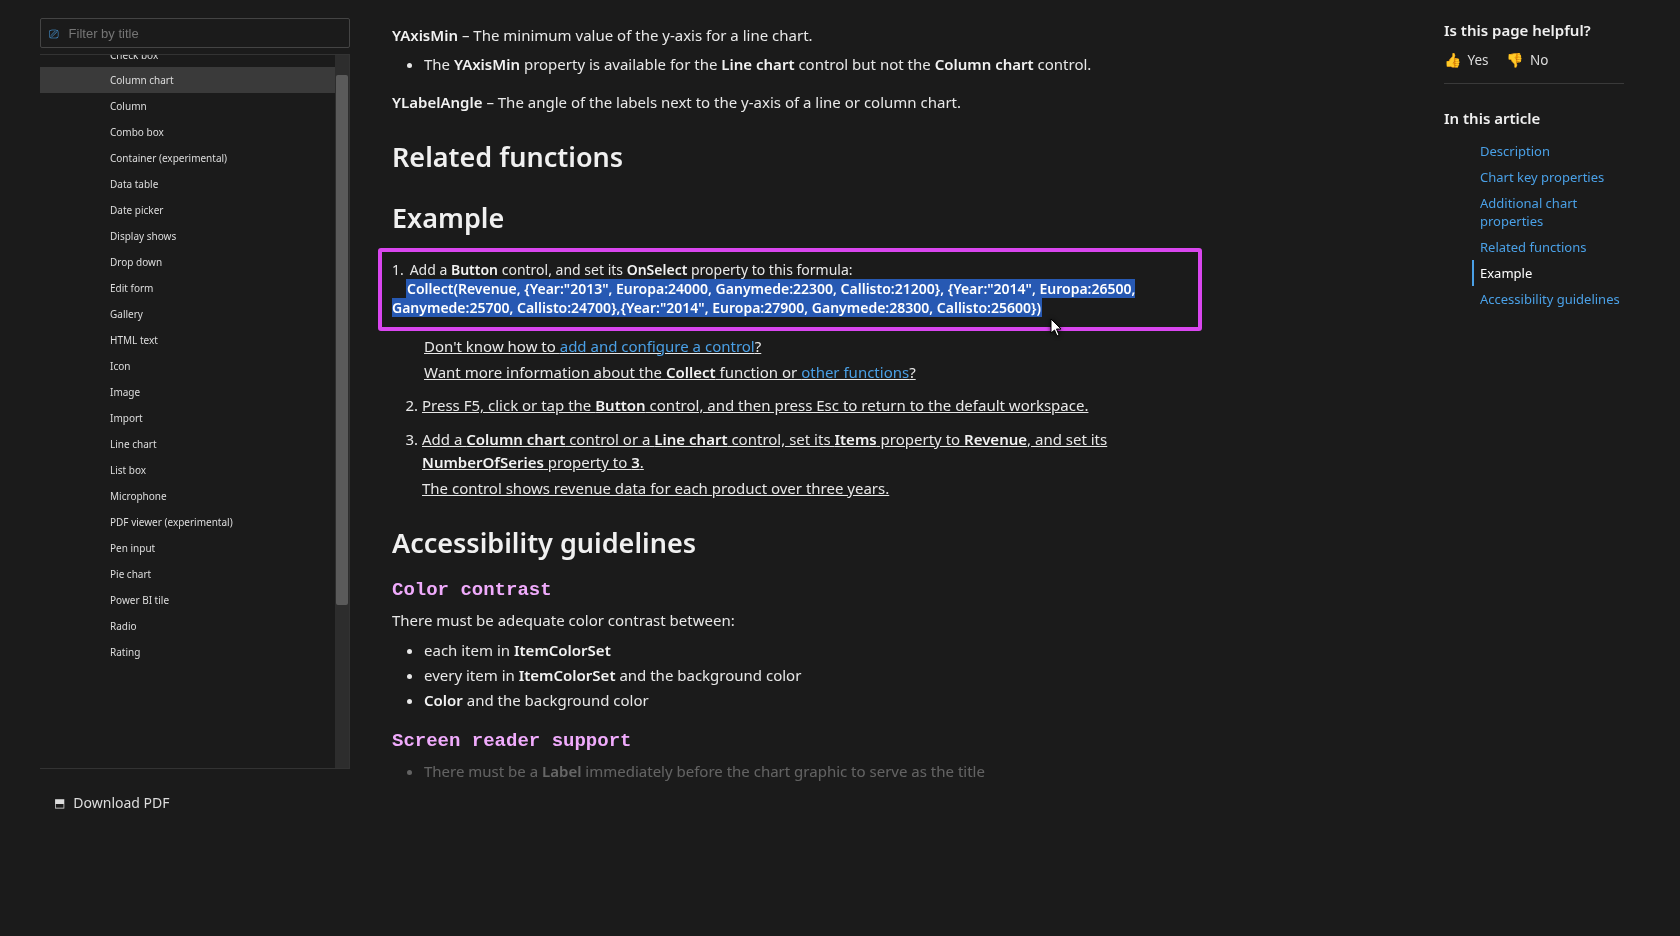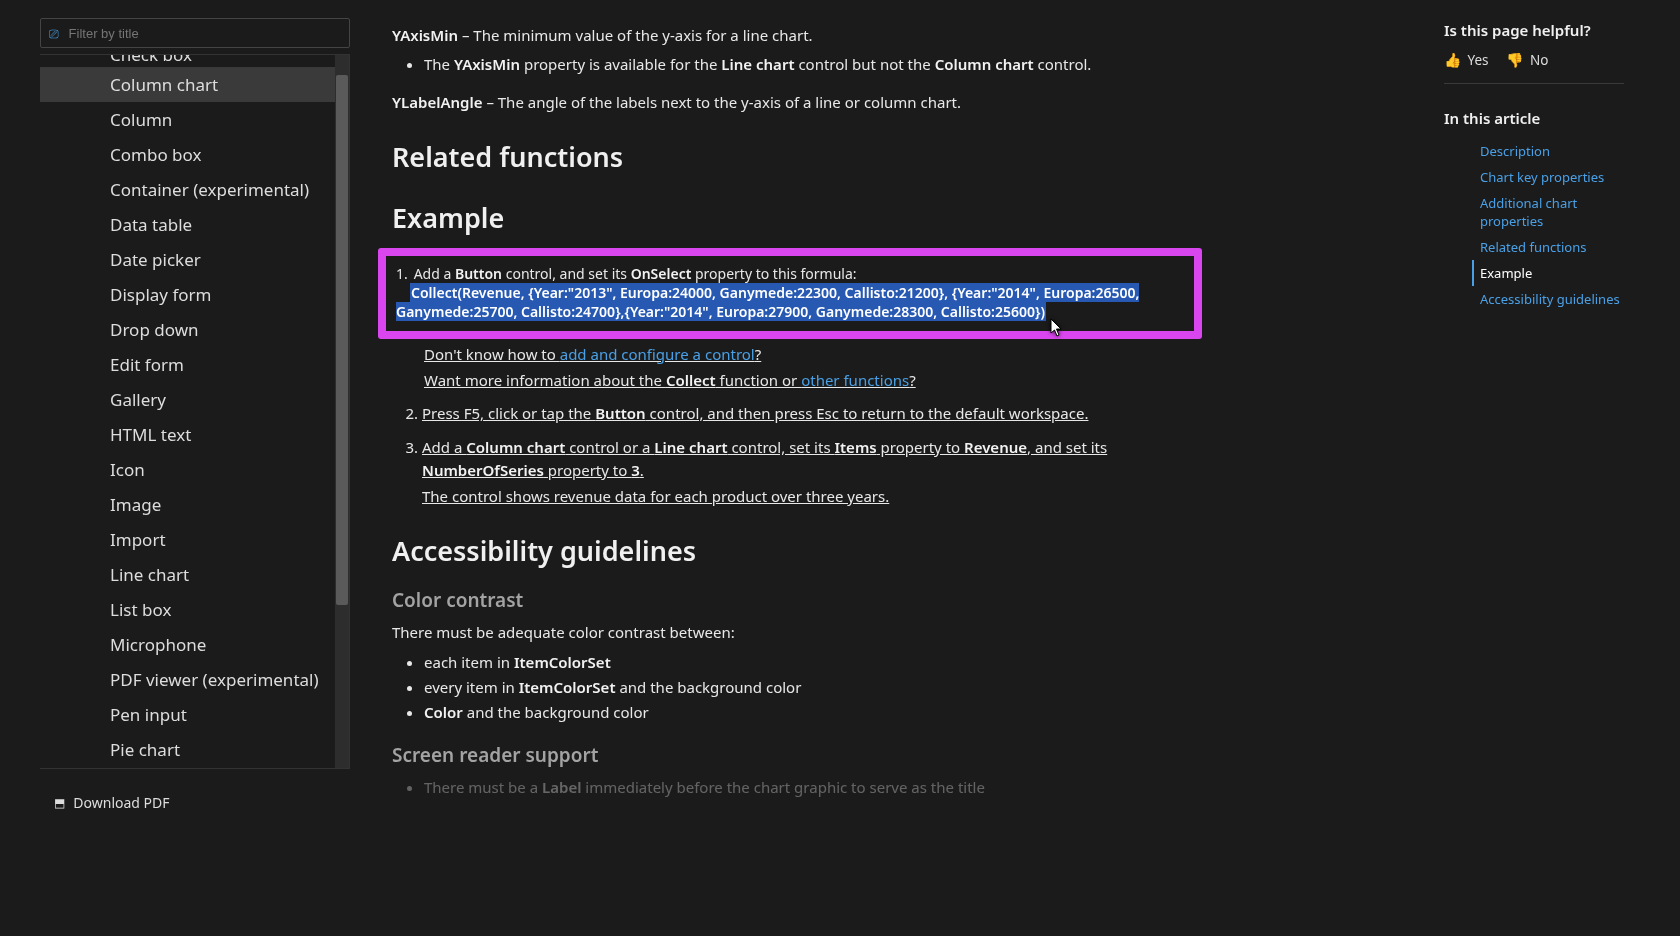--- a/index.html
+++ b/index.html
@@ -49,21 +49,21 @@
   border: 1px solid #333;
   border-left: none;
 }
 .nav-list {
   list-style: none;
   padding: 0;
 }
 .nav-item {
   padding: 6px 0 6px 70px;
   color: #ddd;
-  font-size: 17px;
+  font-size: 10px;
   cursor: pointer;
 }
 .nav-item.selected { background: #3a3a3a; }
 .nav-item.cut-top { padding-top: 0; height: 12px; overflow: hidden; line-height: 0px; }
 .scrollbar-track {
   position: absolute;
   right: 0;
   top: 0;
   width: 14px;
   height: 100%;
@@ -97,26 +97,26 @@
   padding-top: 18px;
   color: #e8e8e8;
 }
 .main p { margin: 6px 0; line-height: 1.55; font-size: 15px; }
 .main ul.bullet { list-style: disc; padding-left: 32px; margin: 4px 0 14px 0; }
 .main ul.bullet li { line-height: 1.55; font-size: 15px; margin: 2px 0; }
 .main ol { padding-left: 30px; text-decoration: underline; }
 .main ol li { line-height: 1.55; font-size: 15px; margin: 0 0 10px 0; }
 .main ol li p { margin: 3px 0; }
 .main h2 { font-size: 27px; font-weight: 600; margin: 24px 0 12px 0; color: #f0f0f0; }
-.main h3 { font-size: 19px; font-weight: 600; margin: 18px 0 8px 0; color: #a3a3a3; }
+.main h3 { font-size: 19px; font-weight: 600; margin: 18px 0 8px 0; color: #f0abfc; font-family: Liberation Mono, monospace; }
 strong { font-weight: 600; color: #f2f2f2; }
 .link { color: #4aa0e6; }
 em { font-style: italic; }
 .highlight-box {
-  border: 8px solid #d946ef;
+  border: 4px solid #d946ef;
   border-radius: 3px;
   padding: 8px 2px 10px 10px;
   margin: 1px 0 4px -14px;
 }
 .highlight-box .num { display: inline-block; width: 14px; }
 .sel-txt { background: #2759b3; color: #fff; padding: 0 1px; font-weight: 600; }
 .rs {
   position: absolute;
   right: 56px;
   top: 20px;
@@ -150,21 +150,21 @@
   </div>
   <div class="nav-scroll">
     <ul class="nav-list">
       <li class="nav-item cut-top">Check box</li>
       <li class="nav-item selected">Column chart</li>
       <li class="nav-item">Column</li>
       <li class="nav-item">Combo box</li>
       <li class="nav-item">Container (experimental)</li>
       <li class="nav-item">Data table</li>
       <li class="nav-item">Date picker</li>
-      <li class="nav-item">Display form</li>
+      <li class="nav-item">Display shows</li>
       <li class="nav-item">Drop down</li>
       <li class="nav-item">Edit form</li>
       <li class="nav-item">Gallery</li>
       <li class="nav-item">HTML text</li>
       <li class="nav-item">Icon</li>
       <li class="nav-item">Image</li>
       <li class="nav-item">Import</li>
       <li class="nav-item">Line chart</li>
       <li class="nav-item">List box</li>
       <li class="nav-item">Microphone</li>

